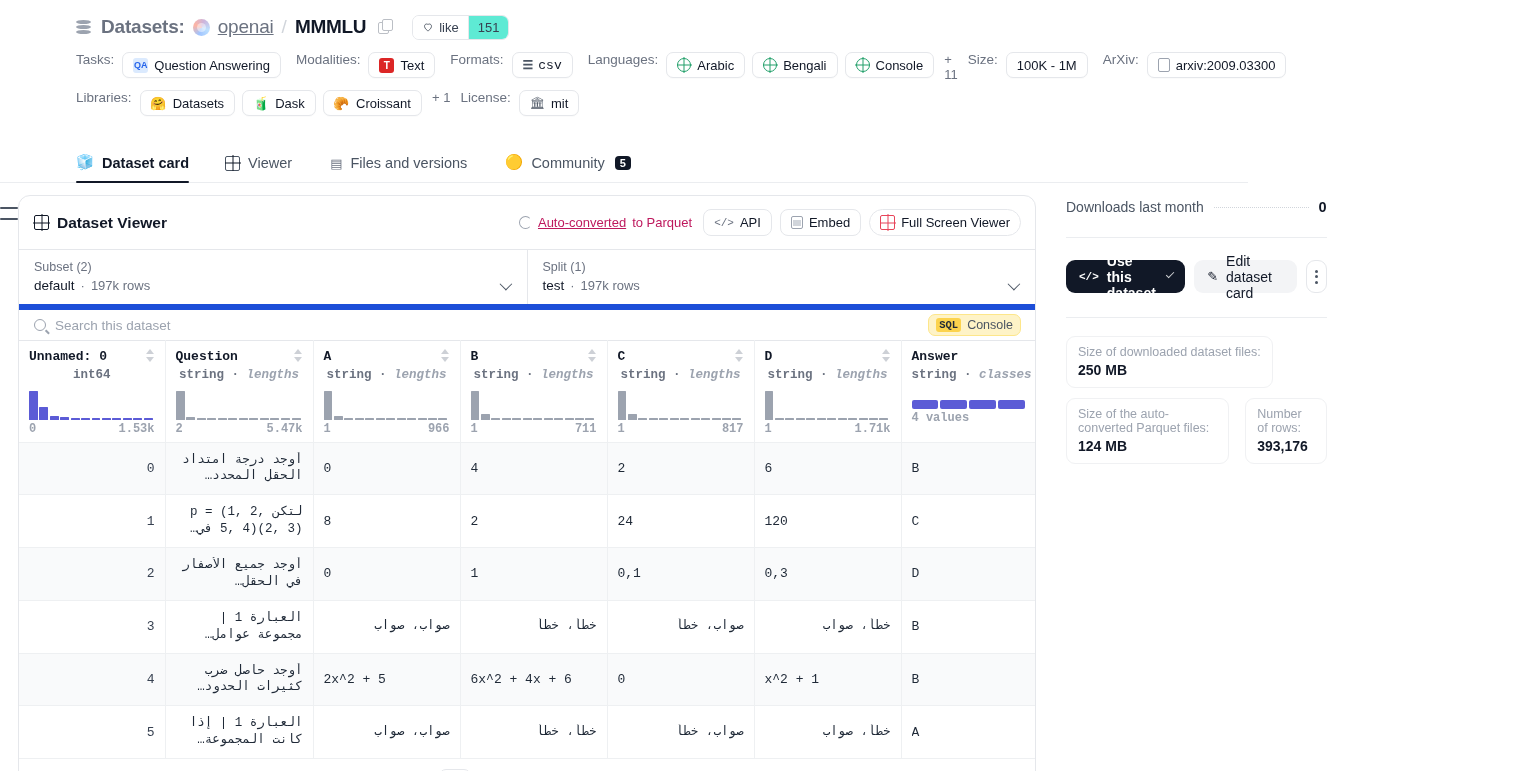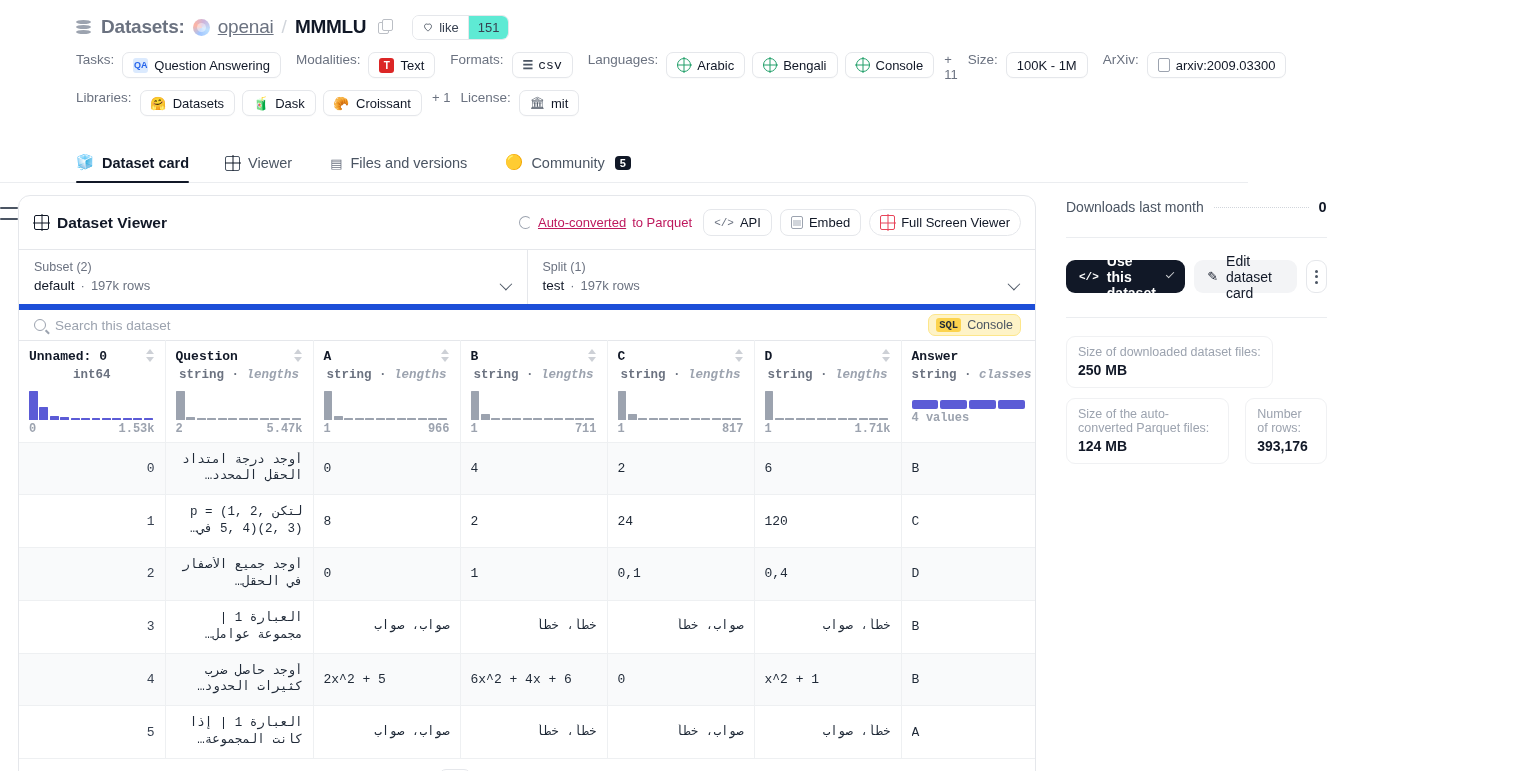--- a/index.html
+++ b/index.html
@@ -589,21 +589,21 @@
                 <td class="">
                   <div class="cell-clip">0</div>
                 </td>
                 <td class="">
                   <div class="cell-clip">1</div>
                 </td>
                 <td class="">
                   <div class="cell-clip">0,1</div>
                 </td>
                 <td class="">
-                  <div class="cell-clip">0,4</div>
+                  <div class="cell-clip">0,3</div>
                 </td>
                 <td class="">
                   <div class="cell-clip">D</div>
                 </td>
               </tr>
               <tr class="">
                 <td class="idx">
                   <div class="cell-clip">3</div>
                 </td>
                 <td class=" rtl">

